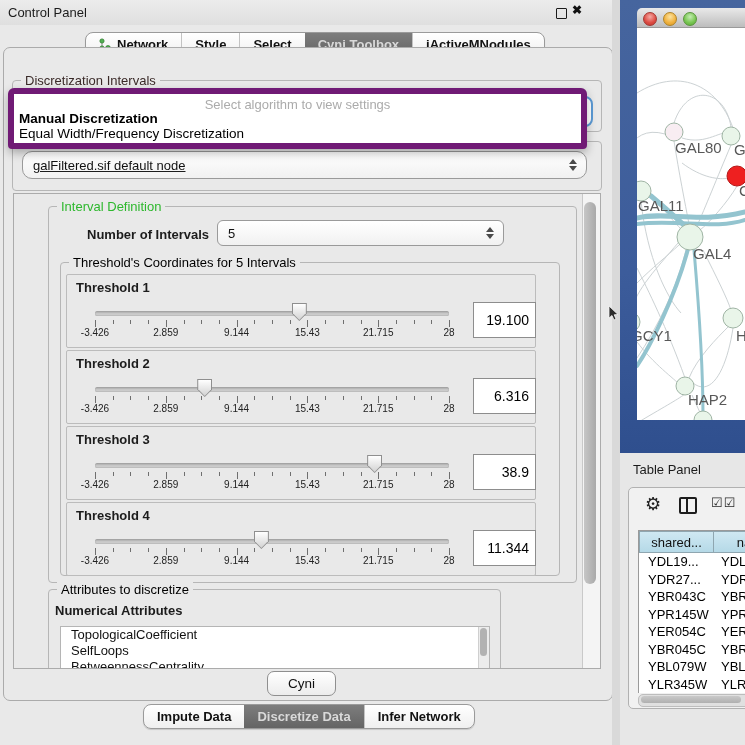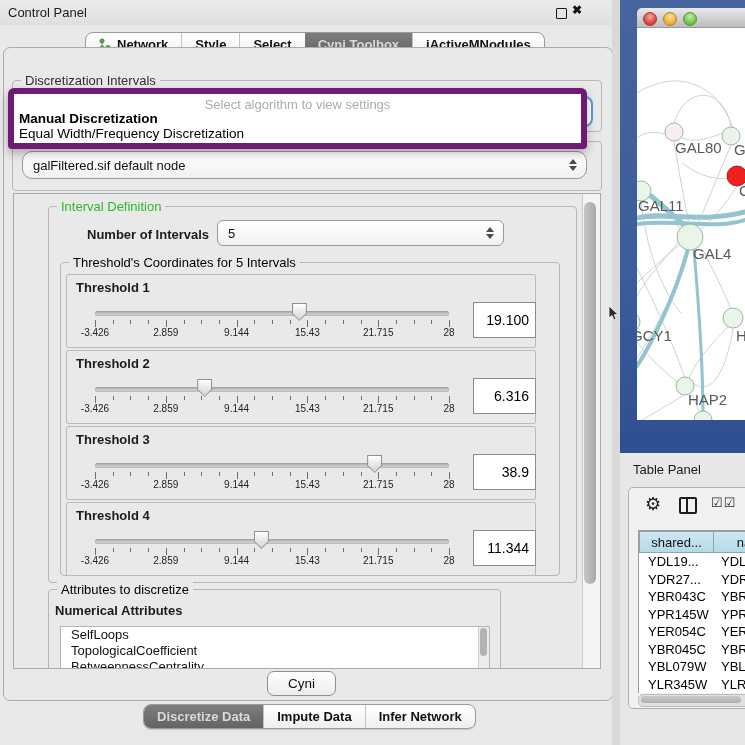--- a/index.html
+++ b/index.html
@@ -152,21 +152,21 @@
   <div class="abs" id="outer-panel"></div>
 
   <div class="abs groupbox" style="left:12px;top:80px;width:588px;height:50px;">
     <span class="grouptitle t-dark">Discretization Intervals</span>
   </div>
   <div class="abs" id="combo-remnant"></div>
 
   <div class="abs groupbox" style="left:12px;top:141px;width:588px;height:48px;">
     <span class="grouptitle t-dark">Table Data</span>
   </div>
-  <div class="abs combo" style="left:22px;top:151px;width:563px;height:26px;border-radius:10px;">
+  <div class="abs combo" style="left:22px;top:151px;width:563px;height:26px;border-radius:10px;text-decoration:underline;">
     <span class="cv">galFiltered.sif default node</span>
     <span class="stepper"></span>
   </div>
 
   <div class="abs" id="algo-popup">
     <div class="abs" id="popup-hint">Select algorithm to view settings</div>
     <div class="abs popup-item" style="top:17px;font-weight:bold;">Manual Discretization</div>
     <div class="abs popup-item" style="top:32px;">Equal Width/Frequency Discretization</div>
   </div>
 
@@ -332,42 +332,42 @@
             <div class="th-scale" style="left: 289.2px;">21.715</div>
             <div class="th-scale" style="left: 360px;">28</div>
           </div>
         </div>
     </div>
 
     <div class="groupbox" style="left:34px;top:395px;width:451px;height:110px;">
       <span class="grouptitle t-blue">Attributes to discretize</span>
       <div style="position:absolute;left:6px;top:13px;font-weight:bold;font-size:13px;">Numerical Attributes</div>
       <div class="abs" id="attr-list">
+          <div class="attr-item">TopologicalCoefficient</div>
           <div class="attr-item">SelfLoops</div>
-          <div class="attr-item">TopologicalCoefficient</div>
           <div class="attr-item">BetweennessCentrality</div>
         </div>
       <div class="abs" id="attr-scroll"></div>
       <div class="abs" id="attr-thumb"></div>
     </div>
 
     <div class="abs" id="vscroll-track"></div>
     <div class="abs" id="vscroll-thumb"></div>
   </div>
 
   <div class="abs" id="apply-btn">
     <span>Cyni</span>
   </div>
 
   <div class="abs tabstrip" id="bottom-tabs">
+    <div class="tab plain">
+      <span>Impute Data</span>
+    </div>
     <div class="tab sel">
       <span>Discretize Data</span>
-    </div>
-    <div class="tab plain">
-      <span>Impute Data</span>
     </div>
     <div class="tab plain">
       <span>Infer Network</span>
     </div>
   </div>
 
   <div class="abs" id="gutter"></div>
 
   <div class="abs" id="net-frame"></div>
   <div class="abs" id="mac-win">

